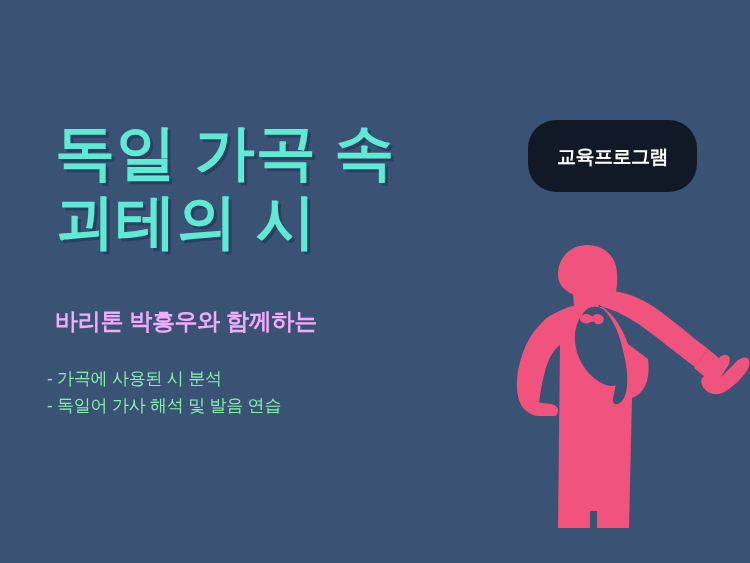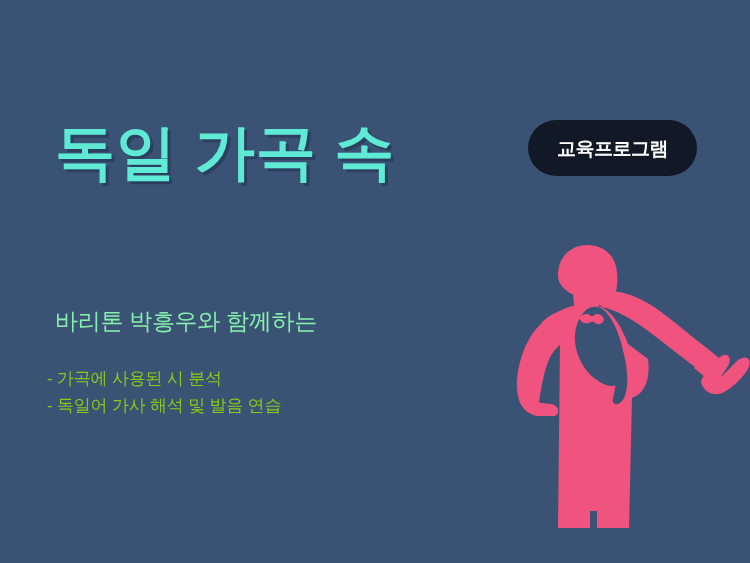--- a/index.html
+++ b/index.html
@@ -17,21 +17,21 @@
     font-family: "Liberation Sans", "DejaVu Sans", sans-serif;
     -webkit-font-smoothing: antialiased;
   }
 
   
   #badge {
     position: absolute;
     left: 528px;
     top: 120px;
     width: 169px;
-    height: 56px;
+    height: 72px;
     border-radius: 28px;
     background: #111926;
     display: flex;
     align-items: center;
     justify-content: center;
   }
   #badge-label {
     color: #ffffff;
     font-size: 19px;
     font-weight: bold;
@@ -55,37 +55,37 @@
     letter-spacing: 1px;
     white-space: nowrap;
     text-shadow: 3px 3px 0 rgba(32, 48, 74, 0.55);
   }
 
   
   #subtitle {
     position: absolute;
     left: 55px;
     top: 305px;
-    color: #86efac;
+    color: #f0abfc;
     font-size: 23px;
-    font-weight: normal;
+    font-weight: bold;
     line-height: 32px;
     letter-spacing: -0.3px;
     white-space: nowrap;
   }
 
   
   #bullets {
     position: absolute;
     left: 47px;
     top: 365px;
     width: 420px;
   }
   .bullet-item {
-    color: #84cc16;
+    color: #86efac;
     font-size: 17px;
     font-weight: normal;
     line-height: 27px;
     letter-spacing: -0.2px;
     white-space: nowrap;
   }
 
   
   #figure {
     position: absolute;
@@ -100,20 +100,21 @@
 <body>
 
 <div id="poster">
 
   <div id="badge">
     <span id="badge-label">교육프로그램</span>
   </div>
 
   <div id="title-block">
     <div class="title-line">독일 가곡 속</div>
+    <div class="title-line">괴테의 시</div>
   </div>
 
   <div id="subtitle">바리톤 박흥우와 함께하는</div>
 
   <div id="bullets">
     <div class="bullet-item">- 가곡에 사용된 시 분석</div>
     <div class="bullet-item">- 독일어 가사 해석 및 발음 연습</div>
   </div>
 
   <div id="figure">

